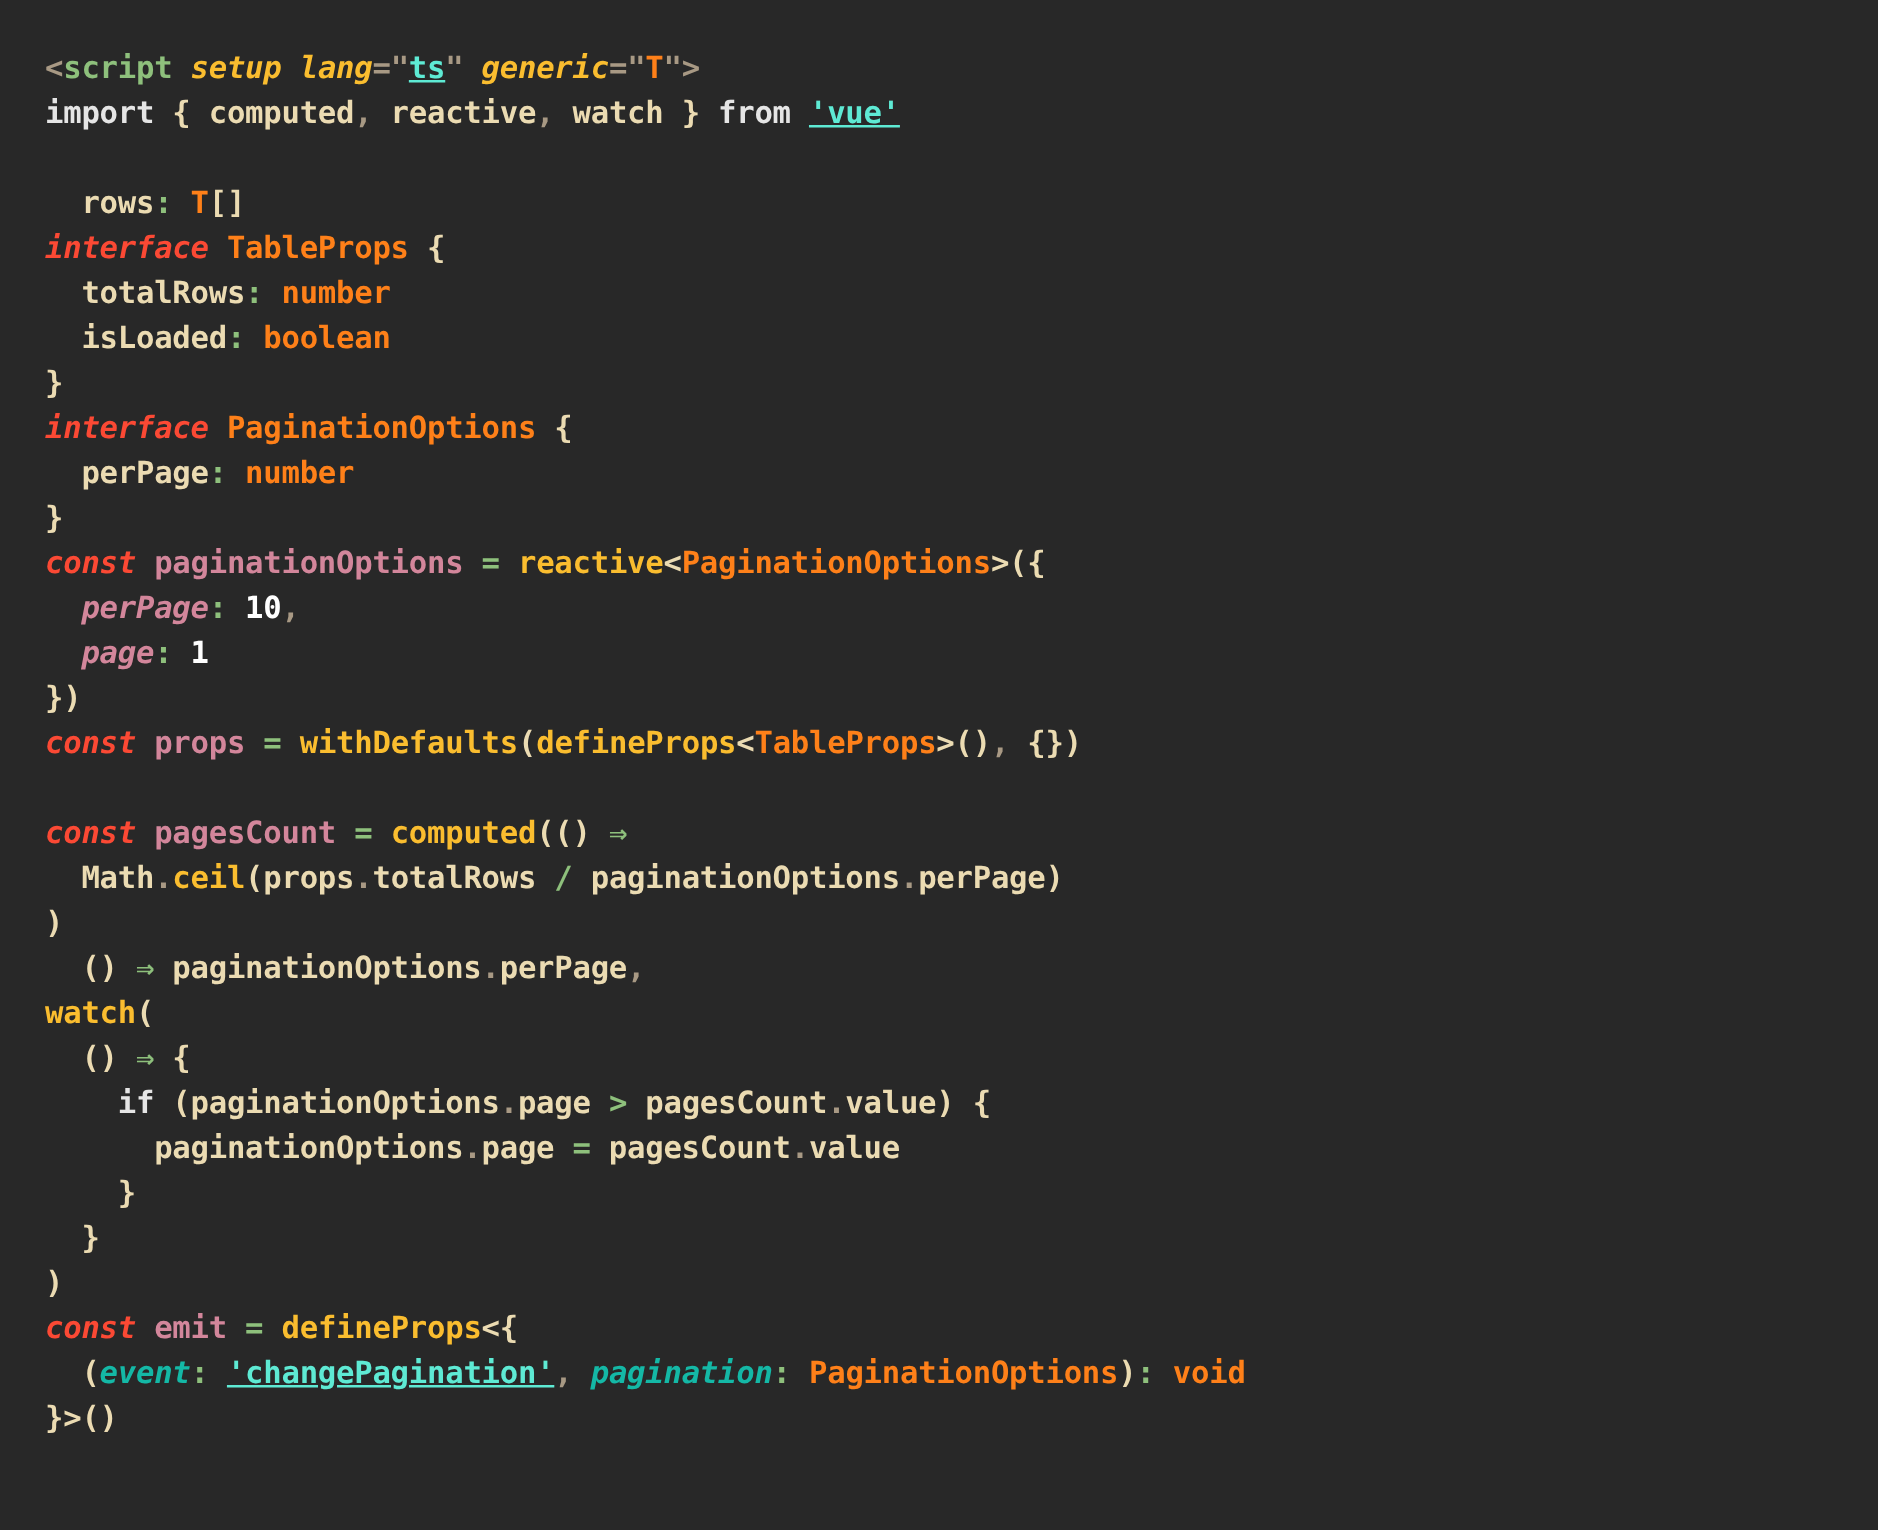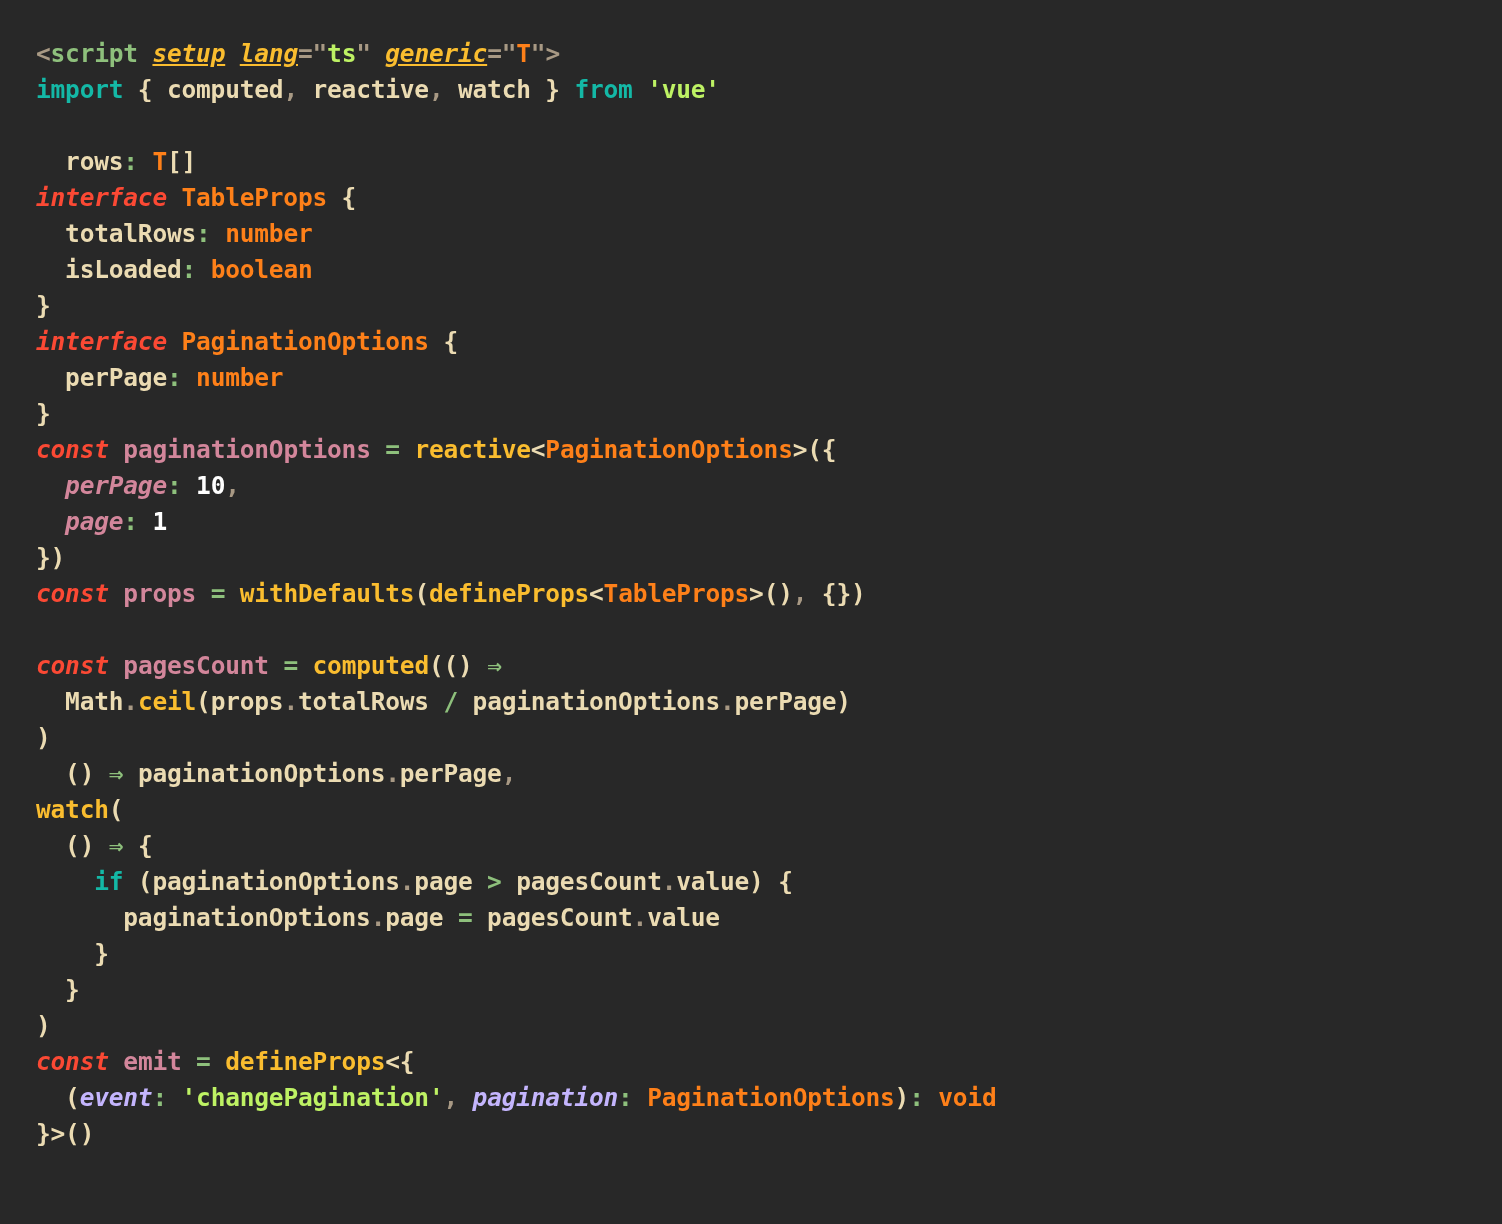--- a/index.html
+++ b/index.html
@@ -29,32 +29,32 @@
     letter-spacing: -0.2px;
     white-space: pre;
     color: #ebdbb2;
     font-weight: 700;
   }
   .code-line.blank { color: transparent; }
 
   
   .t-plain    { color: #ebdbb2; }
   .t-punct    { color: #a89984; }
-  .t-keyword  { color: #14b8a6; text-align: right; }
+  .t-keyword  { color: #e5e5e5; text-align: right; }
   .t-keyword-i{ color: #fb4934; font-style: italic; }
   .t-tag      { color: #8ec07c; }
   .t-type     { color: #fe8019; }
   .t-func     { color: #fabd2f; }
-  .t-attr     { color: #fabd2f; font-style: italic; text-decoration: underline; }
-  .t-string   { color: #bef264; }
+  .t-attr     { color: #fabd2f; font-style: italic; }
+  .t-string   { color: #5eead4; text-decoration: underline; }
   .t-var      { color: #d3869b; }
   .t-var-i    { color: #d3869b; font-style: italic; }
   .t-number   { color: #ffffff; }
   .t-op       { color: #8ec07c; }
-  .t-param    { color: #c4b5fd; font-style: italic; }
+  .t-param    { color: #14b8a6; font-style: italic; }
   .t-colon    { color: #8ec07c; }
 </style>
 </head>
 <body>
 
 <div id="code-surface">
   <div id="code-block">
       <div class="code-line"><span class="t-punct">&lt;</span><span class="t-tag">script</span><span class="t-plain"> </span><span class="t-attr">setup</span><span class="t-plain"> </span><span class="t-attr">lang</span><span class="t-punct">="</span><span class="t-string">ts</span><span class="t-punct">" </span><span class="t-attr">generic</span><span class="t-punct">="</span><span class="t-type">T</span><span class="t-punct">"&gt;</span></div>
       <div class="code-line"><span class="t-keyword">import</span><span class="t-plain"> { </span><span class="t-plain">computed</span><span class="t-punct">,</span><span class="t-plain"> reactive</span><span class="t-punct">,</span><span class="t-plain"> watch } </span><span class="t-keyword">from</span><span class="t-plain"> </span><span class="t-string">'vue'</span></div>
       <div class="code-line blank">&nbsp;</div>

